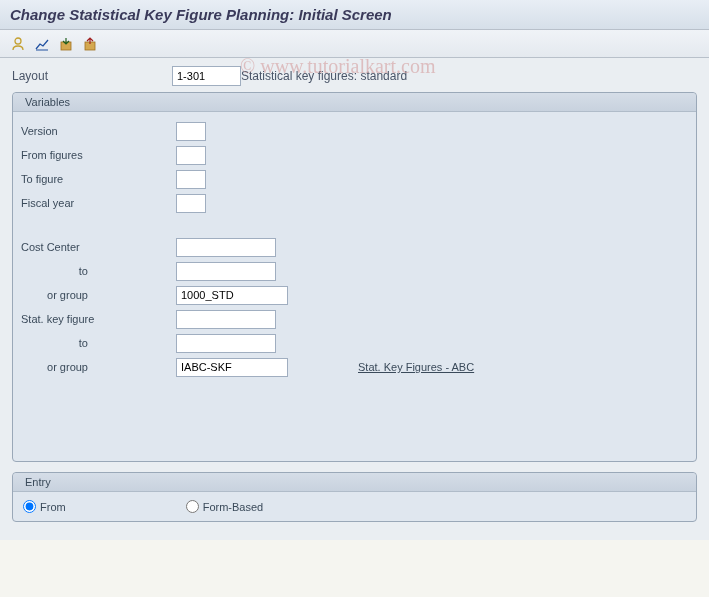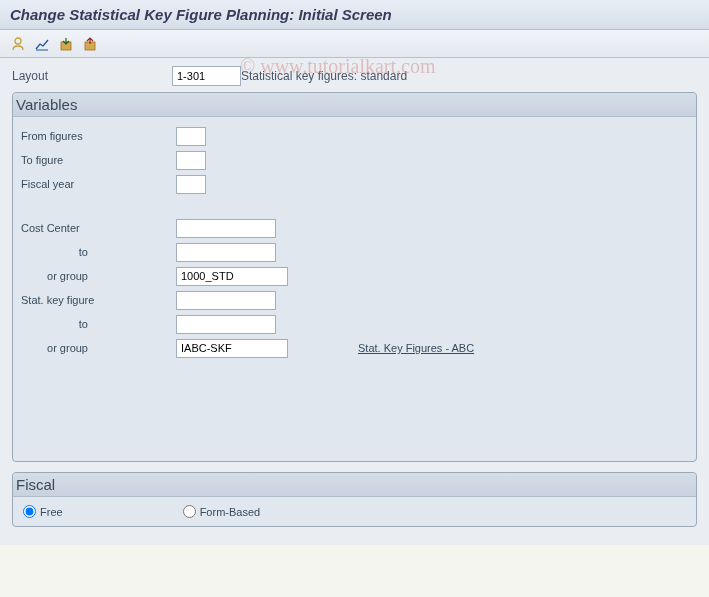--- a/index.html
+++ b/index.html
@@ -6,21 +6,21 @@
     body { font-family: Arial, sans-serif; font-size: 12px; color: #333; width: 709px; height: 597px; overflow: hidden; background: #f5f5f0; position: relative; }
     .title-bar { background: linear-gradient(to bottom, #e8eef5, #d6dfe9); padding: 6px 10px; font-weight: bold; font-style: italic; font-size: 15px; color: #3a3a5a; border-bottom: 1px solid #b8c0ca; }
     .toolbar { background: linear-gradient(to bottom, #f0f3f7, #e4e9ef); padding: 3px 8px; border-bottom: 1px solid #b8c0ca; display: flex; gap: 4px; align-items: center; height: 28px; }
     .toolbar-btn { width: 20px; height: 20px; display: flex; align-items: center; justify-content: center; cursor: pointer; border-radius: 2px; }
     .content { padding: 8px 12px; background: #eaeef2; }
     .layout-row { display: flex; align-items: center; margin-bottom: 6px; }
     .layout-label { width: 160px; color: #4a5568; }
     .layout-input { width: 69px; height: 20px; border: 1px solid #a0aec0; background: #fff; padding: 1px 4px; font-size: 11px; font-family: Arial; }
     .layout-desc { color: #4a5568; }
     .group-box { border: 1px solid #9aa8b8; border-radius: 4px; background: #e0e7ef; margin-bottom: 10px; }
-    .group-title { background: linear-gradient(to bottom, #d5dde7, #c8d2de); padding: 3px 3px; font-size: 15px; color: #3a4a5a; border-bottom: 1px solid #b0bcc9; border-radius: 4px 4px 0 0; }
+    .group-title { background: linear-gradient(to bottom, #d5dde7, #c8d2de); padding: 3px 12px; font-size: 11px; color: #3a4a5a; border-bottom: 1px solid #b0bcc9; border-radius: 4px 4px 0 0; }
     .group-body { padding: 6px 8px; }
     .field-row { display: flex; align-items: center; margin: 2px 0; height: 22px; }
     .field-label { width: 155px; color: #3a4a5a; font-size: 11px; }
     .field-label.indent { text-align: right; padding-right: 88px; }
     .field-label.indent2 { text-align: right; padding-right: 88px; }
     .field-input { height: 19px; border: 1px solid #a0aec0; background: #fff; padding: 1px 4px; font-size: 11px; font-family: Arial; }
     .w-small { width: 30px; }
     .w-med { width: 100px; }
     .w-large { width: 112px; }
     .desc-text { margin-left: 70px; color: #3a4a5a; font-size: 11px; text-decoration: underline; }
@@ -71,20 +71,24 @@
   <div class="layout-row">
     <span class="layout-label">Layout</span>
     <input class="layout-input" value="1-301" style="">
     <span class="layout-desc">Statistical key figures: standard</span>
   </div>
 
   <div class="group-box variables-box">
     <div class="group-title">Variables</div>
     <div class="group-body">
       <div class="field-row">
+        <span class="field-label">Version</span>
+        <input class="field-input w-small" value="" style="">
+      </div>
+      <div class="field-row">
         <span class="field-label">From figures</span>
         <input class="field-input w-small" value="" style="">
       </div>
       <div class="field-row">
         <span class="field-label">To figure</span>
         <input class="field-input w-small" value="" style="">
       </div>
       <div class="field-row">
         <span class="field-label">Fiscal year</span>
         <input class="field-input w-small" value="" style="">
@@ -114,25 +118,25 @@
       </div>
       <div class="field-row">
         <span class="field-label indent2">or group</span>
         <input class="field-input w-large" value="IABC-SKF" style="">
         <span class="desc-text">Stat. Key Figures - ABC</span>
       </div>
     </div>
   </div>
 
   <div class="group-box entry-box">
-    <div class="group-title">Fiscal</div>
+    <div class="group-title">Entry</div>
     <div class="group-body">
       <label class="radio-wrap">
         <input type="radio" name="entry" checked="" style="">
-        <span class="radio-label">Free</span>
+        <span class="radio-label">From</span>
       </label>
       <label class="radio-wrap">
         <input type="radio" name="entry" style="">
         <span class="radio-label">Form-Based</span>
       </label>
     </div>
   </div>
 
 </div>
 

